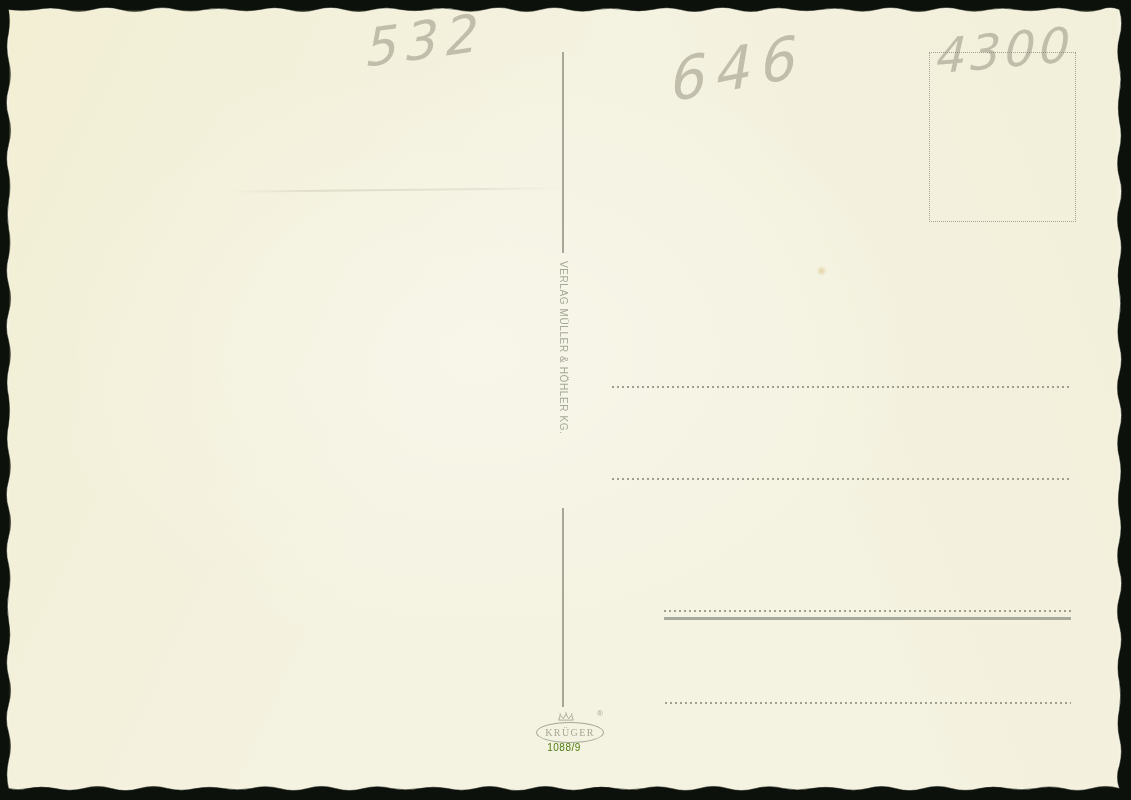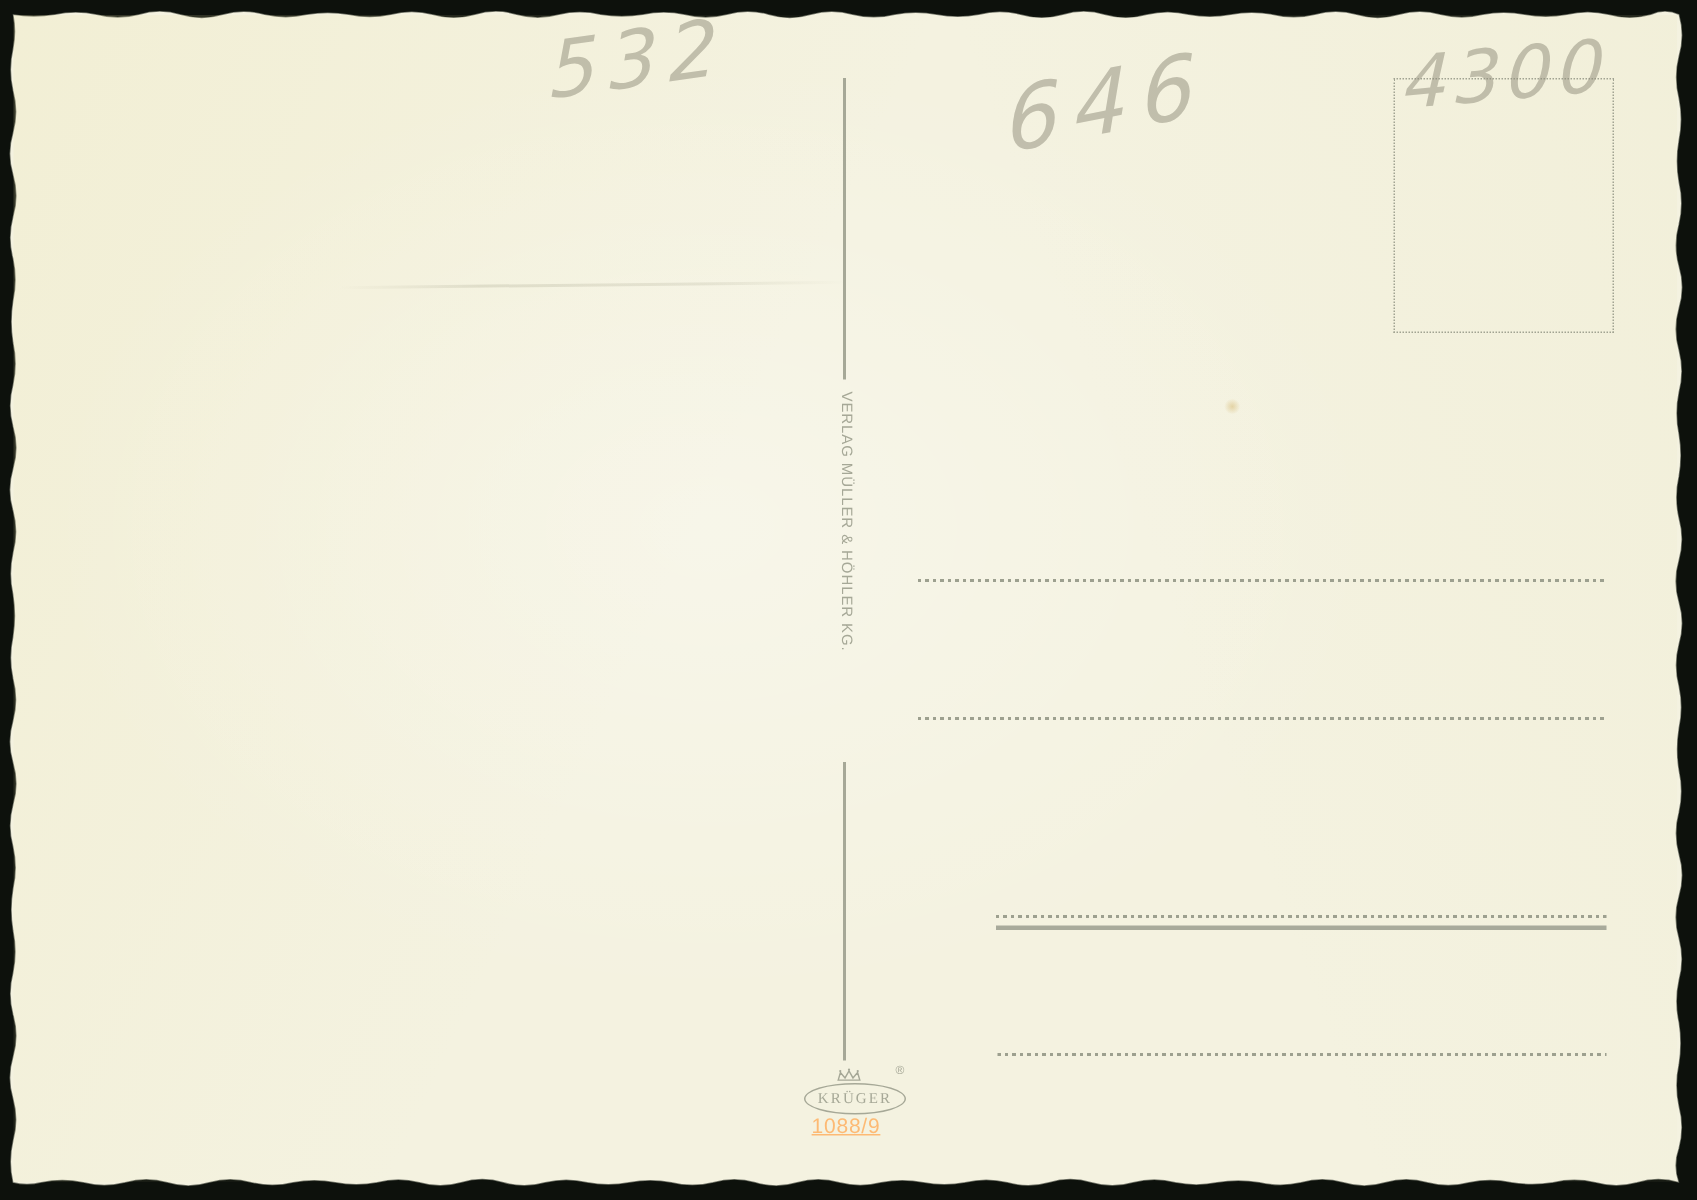--- a/index.html
+++ b/index.html
@@ -62,21 +62,21 @@
     position:absolute;left:536px;top:722px;width:66px;height:19px;
     border:1px solid #a6a897;border-radius:50%;
     display:flex;align-items:center;justify-content:center;
     font-family:"Liberation Serif",serif;font-size:10px;letter-spacing:1.4px;
     color:#a6a897;
   }
   .crown{position:absolute;left:557px;top:712px;}
   .regmark{position:absolute;left:597px;top:709px;font-size:8px;color:#a6a897;}
   .cardnum{
     position:absolute;left:518px;top:742px;width:92px;text-align:center;
-    font-size:14px;letter-spacing:.5px;color:#fdba74;text-decoration:underline;
+    font-size:10px;letter-spacing:.5px;color:#4d7c0f;
   }
 
   
   .spot{
     position:absolute;left:816px;top:266px;width:11px;height:10px;border-radius:50%;
     background:radial-gradient(circle, rgba(214,186,116,.55), rgba(214,186,116,0) 72%);
   }
   .crease{
     position:absolute;left:226px;top:189px;width:338px;height:2px;
     background:linear-gradient(90deg,transparent, rgba(168,166,142,.28) 28%, rgba(168,166,142,.22) 72%, transparent);

